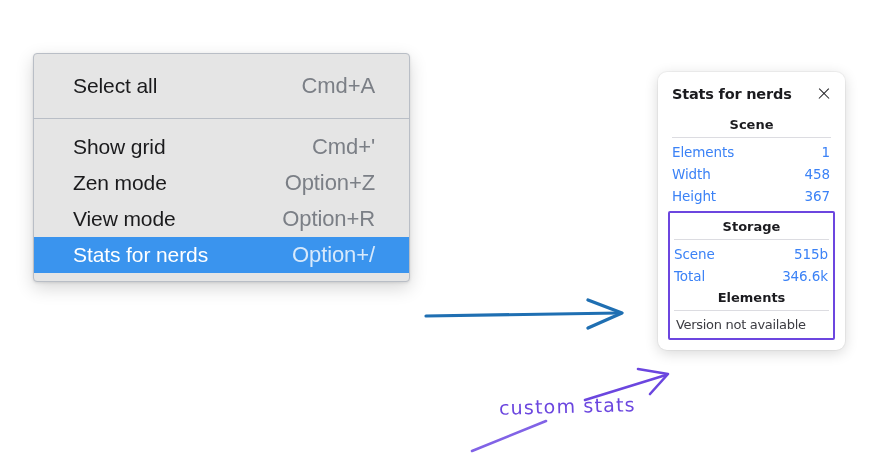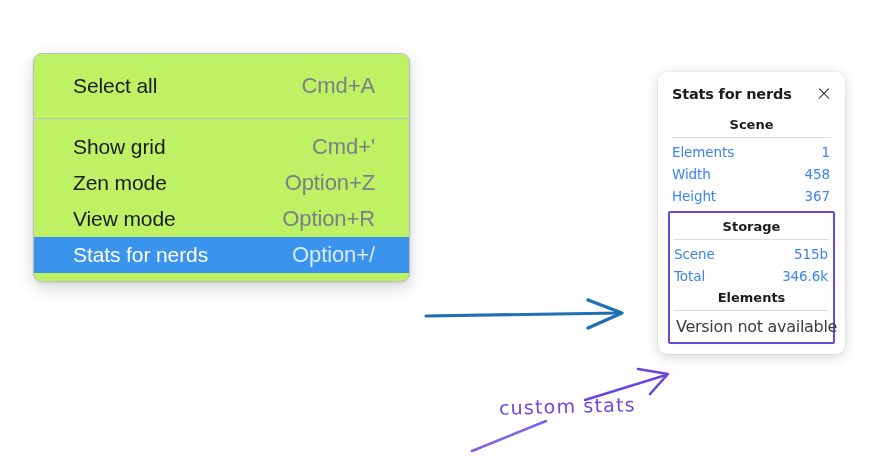--- a/index.html
+++ b/index.html
@@ -15,23 +15,23 @@
     font-family: "Liberation Sans", sans-serif;
     -webkit-font-smoothing: antialiased;
   }
 
   
   #context-menu {
     position: absolute;
     left: 33px;
     top: 53px;
     width: 375px;
-    background: #bef264;
+    background: #e5e5e5;
     border: 1px solid #b9bec6;
-    border-radius: 9px;
+    border-radius: 4px;
     box-shadow: 0 6px 18px rgba(0,0,0,0.16), 0 1px 3px rgba(0,0,0,0.10);
     overflow: hidden;
   }
   .menu-group {
     padding: 10px 0 8px 0;
   }
   .menu-group.group-top {
     padding: 14px 0 14px 0;
   }
   .menu-sep {
@@ -135,21 +135,21 @@
   .stat-row .v { letter-spacing: -0.1px; }
 
   .hl-box {
     border: 2px solid #6C46DF;
     border-radius: 2px;
     margin: 4px 0 0 0;
     padding: 3px 0 5px 0;
   }
   .hl-box .sec-title { padding-top: 3px; }
   .version-line {
-    font-size: 16px;
+    font-size: 13px;
     color: #3c3c42;
     padding: 3px 4px 1px 6px;
     white-space: nowrap;
     letter-spacing: -0.3px;
   }
 
   
   #annotations {
     position: absolute;
     left: 0; top: 0;

